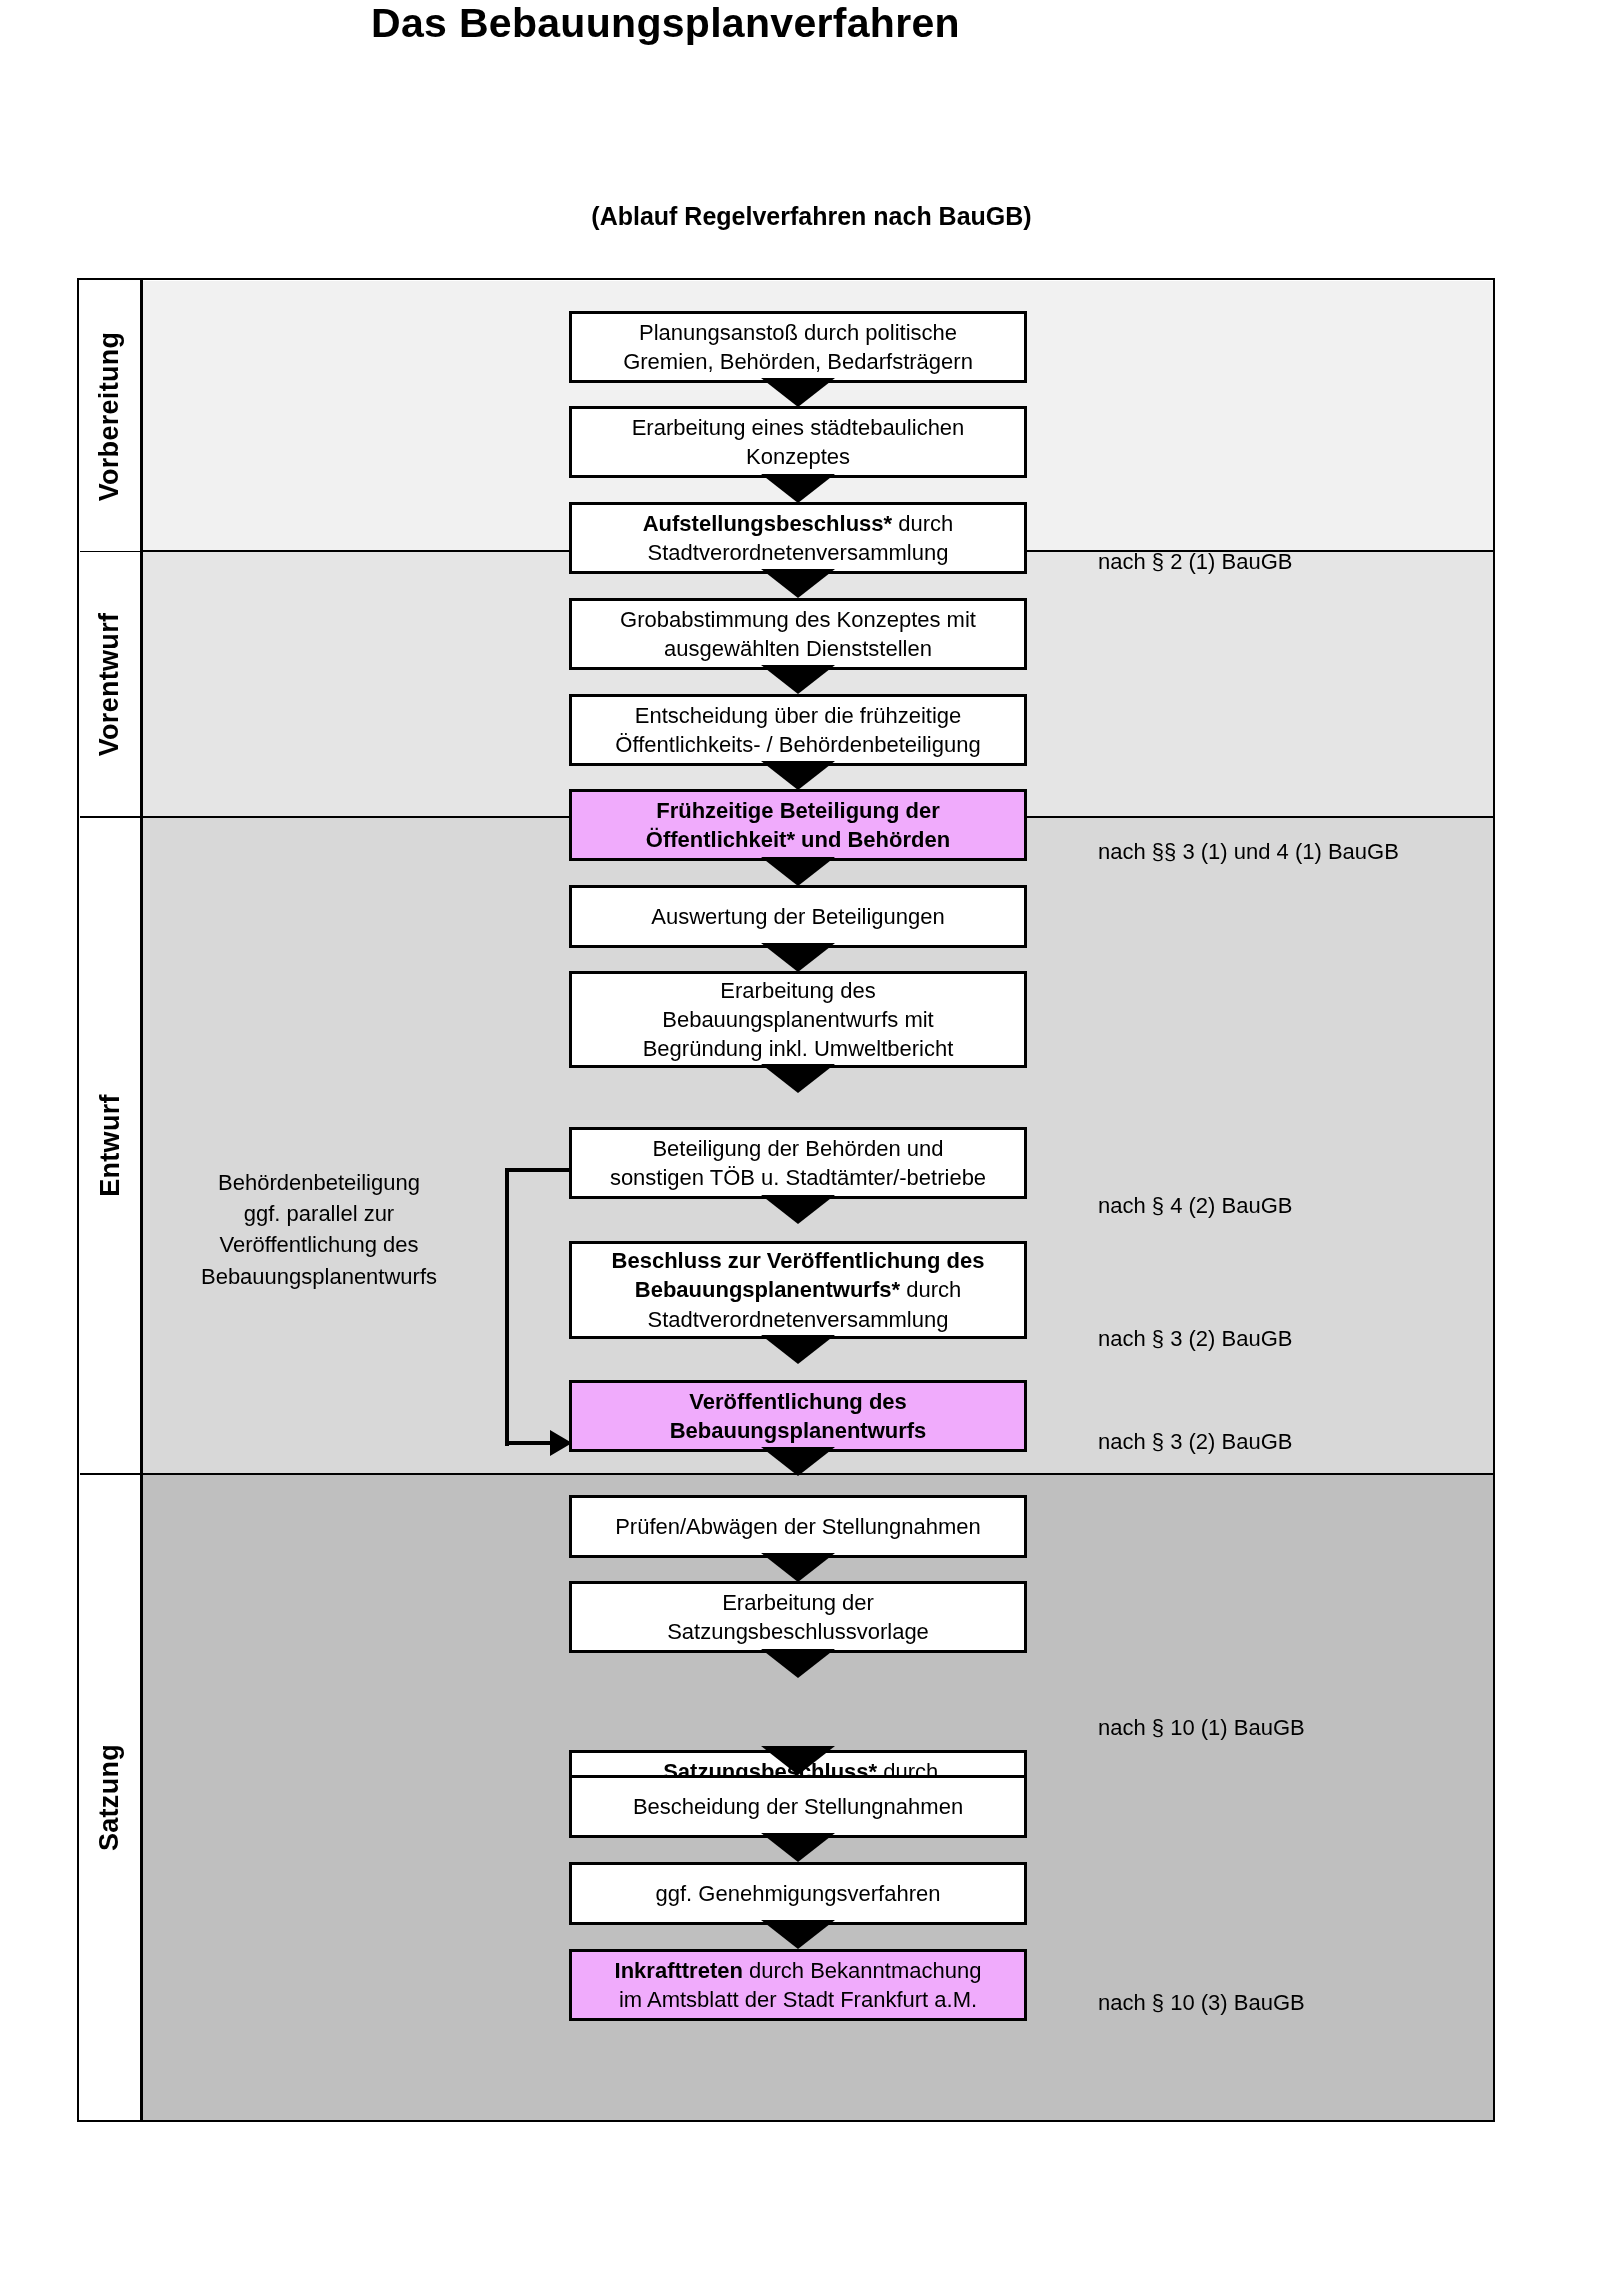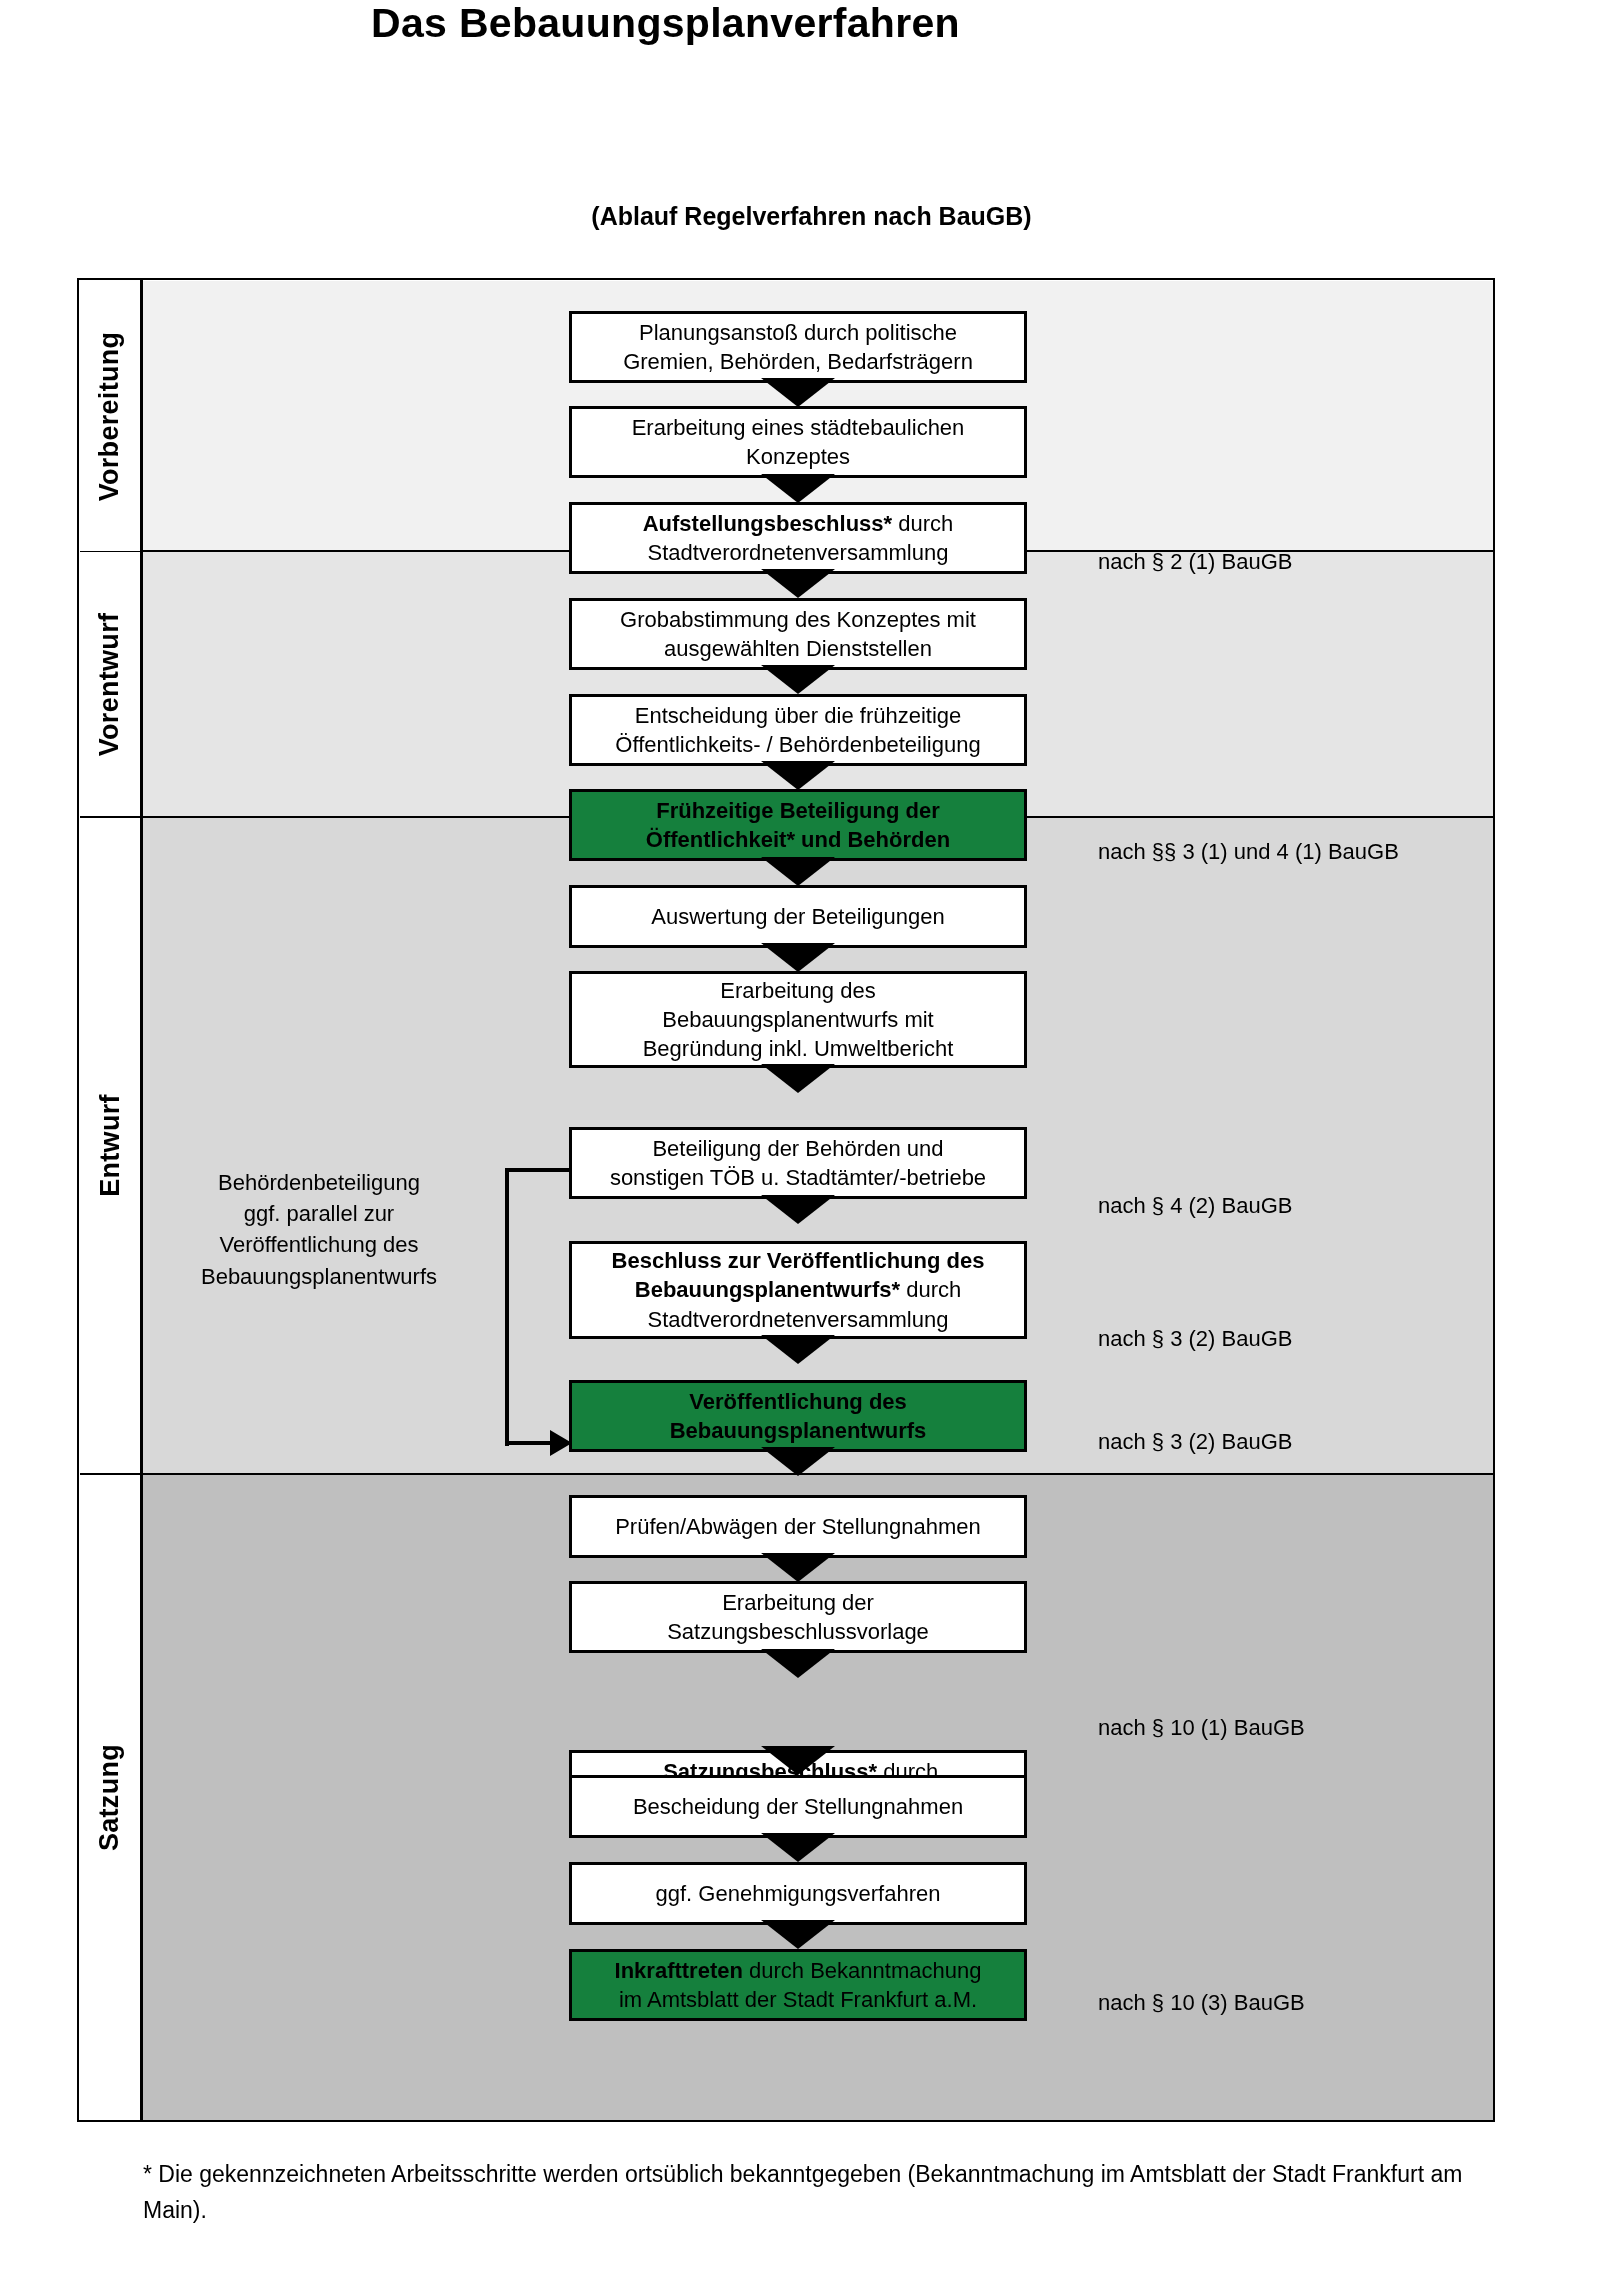--- a/index.html
+++ b/index.html
@@ -51,21 +51,21 @@
   
   .pbox{
     position:absolute;left:569px;width:458px;
     border:3.3px solid #000;box-sizing:border-box;
     background:#ffffff;
     display:flex;align-items:center;justify-content:center;
     text-align:center;
     font-size:22px;line-height:1.33;
     padding:2.6px 6.5px;
   }
-  .pbox.blue{background:#15803d;}
+  .pbox.blue{background:#f0abfc;}
   .pbox b{font-weight:bold;}
 
   
   .arrow-down{
     position:absolute;width:0;height:0;
     border-left:37px solid transparent;
     border-right:37px solid transparent;
     border-top:29px solid #000;
   }
 
@@ -276,16 +276,15 @@
   </div>
 
   <div class="legal" style="top:549px;">nach § 2 (1) BauGB</div>
   <div class="legal" style="top:839px;">nach §§ 3 (1) und 4 (1) BauGB</div>
   <div class="legal" style="top:1193px;">nach § 4 (2) BauGB</div>
   <div class="legal" style="top:1326px;">nach § 3 (2) BauGB</div>
   <div class="legal" style="top:1429px;">nach § 3 (2) BauGB</div>
   <div class="legal" style="top:1715px;">nach § 10 (1) BauGB</div>
   <div class="legal" style="top:1990px;">nach § 10 (3) BauGB</div>
 
-  <div class="footnote">* Die gekennzeichneten Arbeitsschritte werden ortsüblich bekanntgegeben (Bekanntmachung im Amtsblatt  der Stadt Frankfurt am Main).</div>
 
 </div>
 
 
 </body></html>

